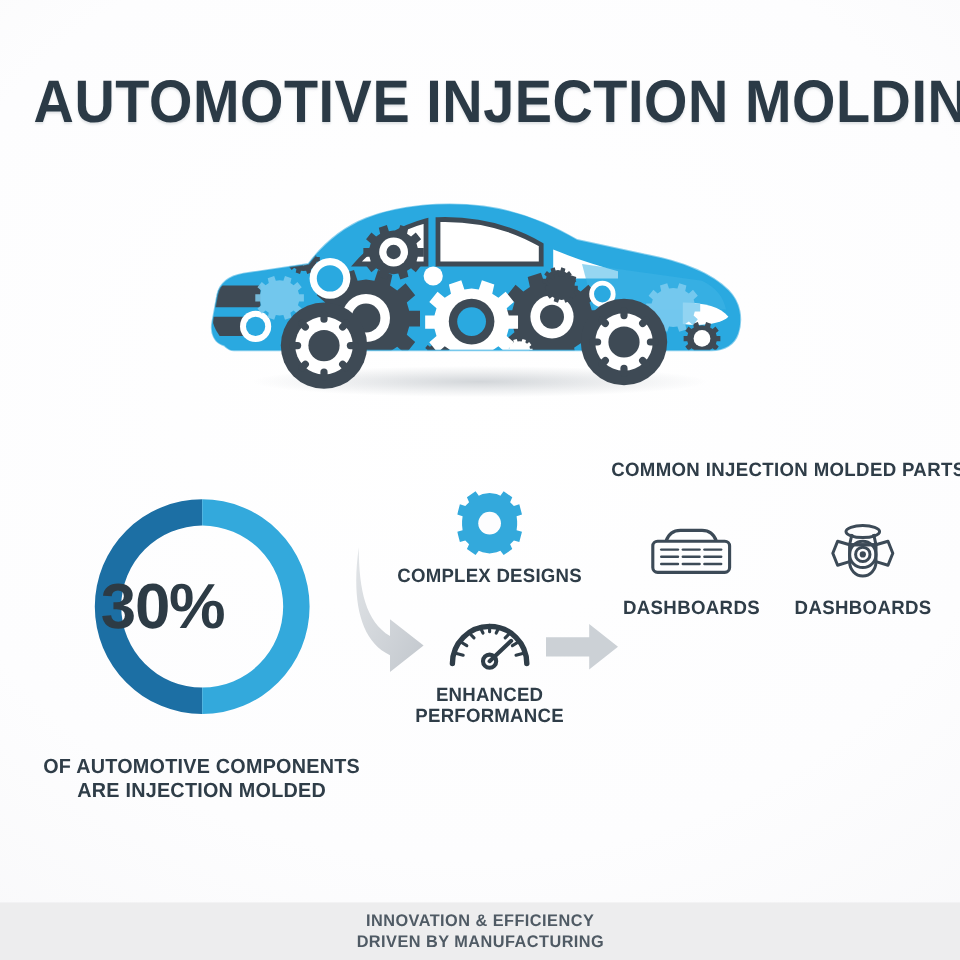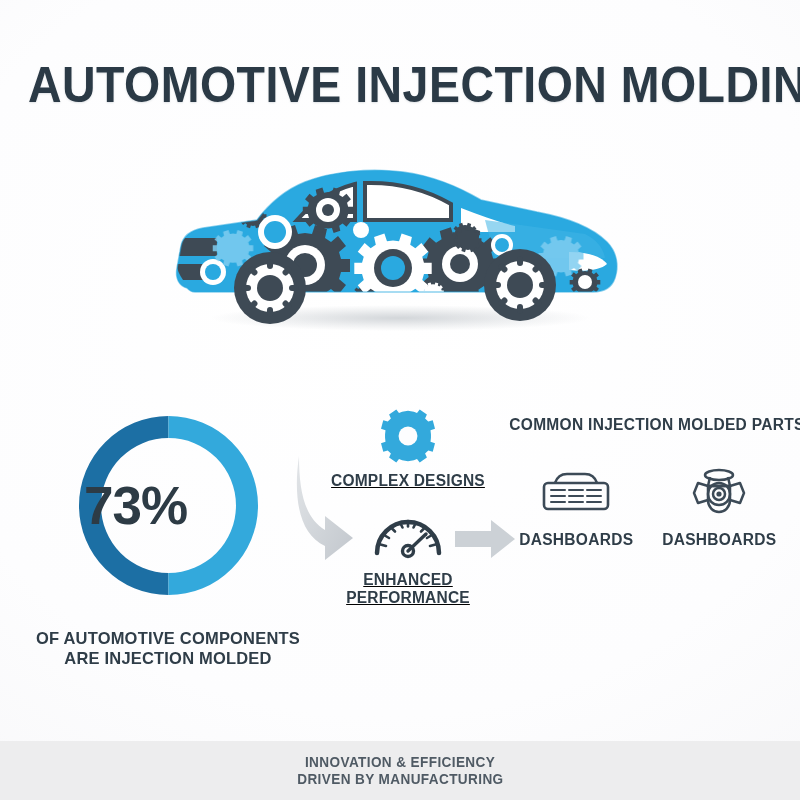--- a/index.html
+++ b/index.html
@@ -90,21 +90,21 @@
   }
 
   
   #benefits {
     position: absolute;
     left: 318px;
     top: 405px;
     width: 180px;
     text-align: center;
   }
-  .benefit { position: relative; text-decoration: underline; }
+  .benefit { position: relative; }
   .benefit-icon { height: 62px; display: flex; align-items: center; justify-content: center; }
   .benefit-label {
     font-family: "Liberation Sans Narrow", "Liberation Sans", sans-serif;
     font-size: 16px;
     line-height: 18px;
     font-weight: bold;
     color: #2f3d48;
     letter-spacing: 0.2px;
     margin-top: 5px;
     transform: scaleX(0.97);
@@ -124,21 +124,21 @@
     left: 455px;
     top: 518px;
     width: 62px;
     height: 42px;
   }
 
   
   #parts {
     position: absolute;
     left: 505px;
-    top: 416px;
+    top: 384px;
     width: 285px;
     text-align: center;
   }
   #parts-heading {
     font-family: "Liberation Sans Narrow", "Liberation Sans", sans-serif;
     font-size: 16px;
     font-weight: bold;
     color: #2f3d48;
     letter-spacing: 0.3px;
     transform: scaleX(0.97);
@@ -161,21 +161,21 @@
     letter-spacing: 0.3px;
     transform: scaleX(0.97);
   }
 
   
   #footer-band {
     position: absolute;
     left: 0;
     bottom: 0;
     width: 800px;
-    height: 59px;
+    height: 48px;
     background: #ededee;
     display: flex;
     flex-direction: column;
     align-items: center;
     justify-content: center;
   }
   .footer-line {
     font-family: "Liberation Sans Narrow", "Liberation Sans", sans-serif;
     font-size: 14px;
     line-height: 17px;
@@ -345,21 +345,21 @@
 
   <div id="donut-block">
     <div id="donut-wrap">
       <svg viewBox="0 0 215 215" width="215" height="215" xmlns="http://www.w3.org/2000/svg">
 
         <path d="M107.5,18 A89.5,89.5 0 0,0 107.5,197 L107.5,175 A67.5,67.5 0 0,1 107.5,40 Z" fill="#1c6fa4"></path>
 
         <path d="M107.5,18 A89.5,89.5 0 0,1 107.5,197 L107.5,175 A67.5,67.5 0 0,0 107.5,40 Z" fill="#33a9dc"></path>
       </svg>
     </div>
-    <div id="donut-value">73%</div>
+    <div id="donut-value">30%</div>
     <div id="donut-caption">
       <div>OF AUTOMOTIVE COMPONENTS</div>
       <div>ARE INJECTION MOLDED</div>
     </div>
   </div>
 
   <div id="arrow-curved">
     <svg viewBox="0 0 62 112" width="62" height="112" xmlns="http://www.w3.org/2000/svg">
       <defs>
         <linearGradient id="curvedGrad" x1="0" y1="0" x2="1" y2="1">

